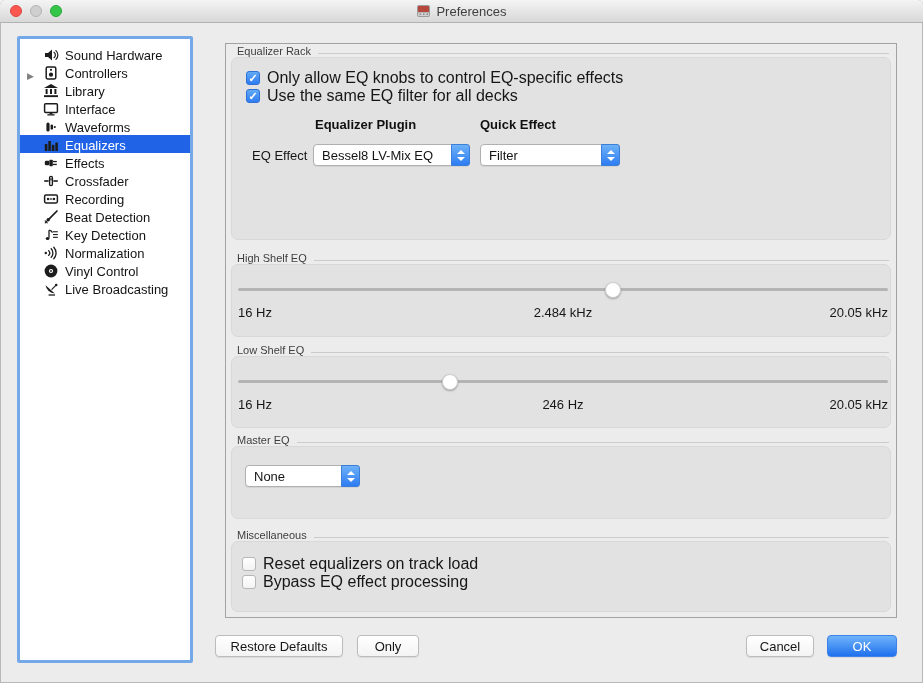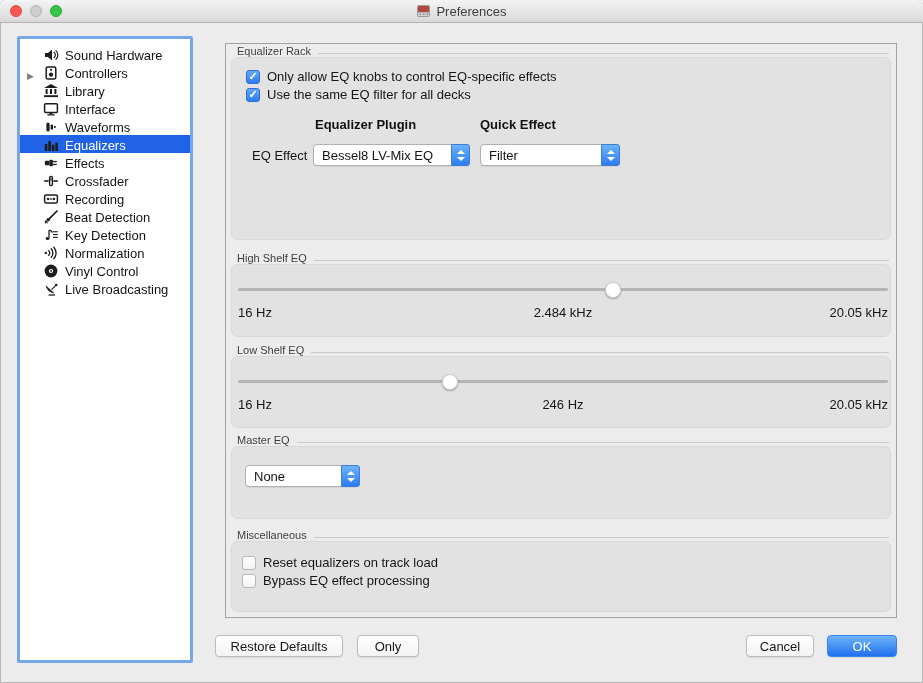--- a/index.html
+++ b/index.html
@@ -37,21 +37,21 @@
   .group-line{flex:1;height:1px;background:#cbcbcb;margin-top:4px;}
   .box{position:absolute;left:231px;width:660px;background:#e2e2e2;border:1px solid #d8d8d8;
        border-radius:7px;box-sizing:border-box;z-index:1;}
   
   .cb-row{position:absolute;display:flex;align-items:center;gap:7px;z-index:3;}
   .checkbox{width:14px;height:14px;border-radius:3px;box-sizing:border-box;
             background:linear-gradient(#ffffff,#f3f3f3);border:1px solid #b7b7b7;
             display:flex;align-items:center;justify-content:center;font-size:11px;color:#fff;}
   .checkbox.checked{background:linear-gradient(#62aaf5,#2e7cf2);border:1px solid #2c70d8;}
   .checkbox.checked::after{content:"✓";font-weight:bold;line-height:1;}
-  .cb-label{font-size:13px;color:#161616;}
+  .cb-label{font-size:16px;color:#161616;}
   
   .col-header{position:absolute;font-size:13px;font-weight:bold;color:#111;z-index:3;}
   .row-label{position:absolute;font-size:13px;color:#161616;z-index:3;}
   
   .popup{position:absolute;height:22px;box-sizing:border-box;background:#fff;border:1px solid #b0b0b0;
          border-radius:4px;display:flex;align-items:center;z-index:3;
          box-shadow:0 1px 1px rgba(0,0,0,0.07);}
   .popup-text{flex:1;font-size:13px;color:#141414;padding-left:8px;white-space:nowrap;overflow:hidden;}
   .popup-cap{width:19px;align-self:stretch;border-radius:0 3px 3px 0;margin:-1px -1px -1px 0;
              background:linear-gradient(#6db2f8,#2d7cf3);display:flex;flex-direction:column;

